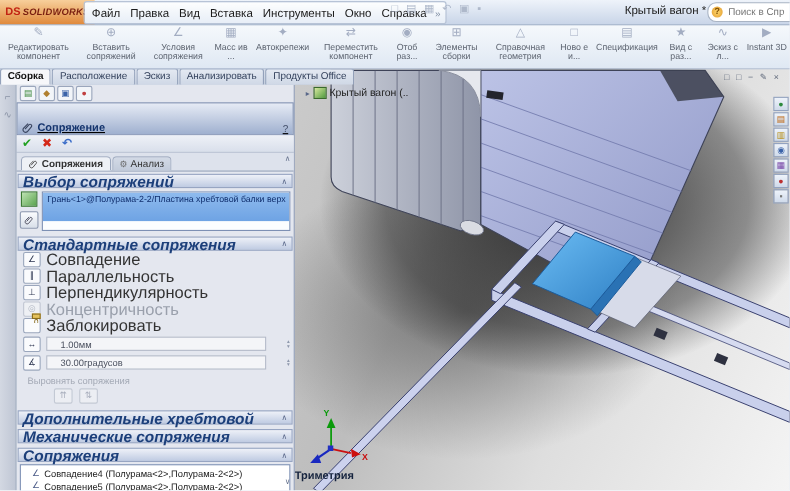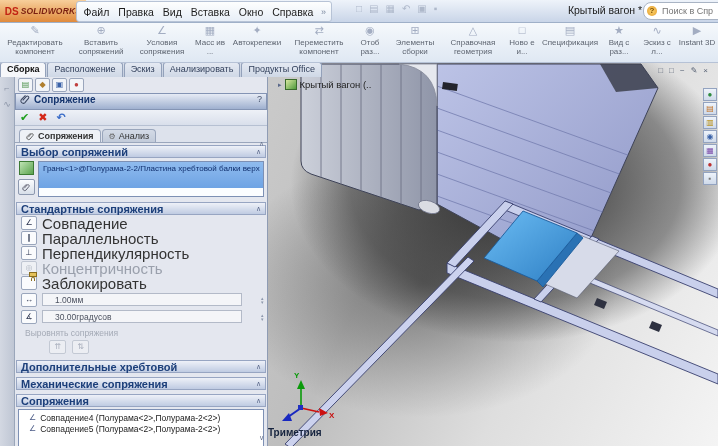--- a/index.html
+++ b/index.html
@@ -46,38 +46,38 @@
   
   .leftstrip{position:absolute;left:0;top:77px;width:14px;height:369px;
     background:linear-gradient(90deg,#d3d8e2,#bfc6d4);border-right:1px solid #9aa6ba;z-index:27;}
   .leftstrip span{display:block;text-align:center;color:#8b94a6;font-size:9px;margin-top:6px;}
   
   .panel{position:absolute;left:15px;top:77px;width:253px;height:369px;background:#e4e7ef;
     border-right:1px solid #8f9cb4;z-index:26;box-sizing:border-box;}
   .fm-tabs{height:14px;display:flex;gap:2px;padding:1px 0 0 3px;}
   .fm-ico{width:13px;height:12px;border:1px solid #9aa6bc;border-radius:2px;background:#f2f5f9;
     font-size:8px;line-height:11px;text-align:center;}
-  .pm-header{height:17px;margin-top:1px;background:linear-gradient(#e6ebf5,#9fb0cf);
-    border:1px solid #8494b4;display:flex;align-items:flex-start;padding:0 4px;box-sizing:border-box;}
+  .pm-header{height:30px;margin-top:1px;background:linear-gradient(#e6ebf5,#9fb0cf);
+    border:1px solid #8494b4;display:flex;align-items:flex-end;padding:0 4px;box-sizing:border-box;text-decoration:underline;}
   .pm-header .pm-title{font-size:10px;font-weight:bold;color:#15356e;flex:1;margin-left:3px;}
   .pm-help{font-size:9px;color:#44506a;}
   .pm-actions{height:15px;display:flex;align-items:center;gap:9px;padding-left:5px;
     background:linear-gradient(#eef1f7,#d9dfeb);border-bottom:1px solid #b6c0d2;}
   .act-ok{color:#1fa01f;font-size:11px;font-weight:bold;}
   .act-cancel{color:#d42818;font-size:11px;font-weight:bold;}
   .act-undo{color:#3a6cc8;font-size:11px;font-weight:bold;}
   .pm-tabs{height:16px;display:flex;align-items:flex-end;padding-left:4px;gap:1px;
     border-bottom:1px solid #9aa6bc;background:#dde2ec;}
   .pmtab{font-size:9px;color:#333;padding:1px 6px;border:1px solid #9aa6bc;border-bottom:0;
     border-radius:4px 4px 0 0;background:linear-gradient(#d3dae6,#c2cbda);display:flex;gap:3px;align-items:center;}
   .pmtab.active{background:#eef1f6;font-weight:bold;}
   .pmtab .ticn{font-size:8px;color:#666;}
   .sect{height:13px;background:linear-gradient(#eef1f8,#bfcbe2);border:1px solid #97a5c2;
     margin:2px 1px 0 1px;display:flex;align-items:center;padding:0 4px;box-sizing:border-box;}
-  .sect b{font-size:11px;color:#1c3f7a;flex:1;}
+  .sect b{font-size:14px;color:#1c3f7a;flex:1;font-style:italic;}
   .sect .chev{font-size:7px;color:#5a6largest;color:#5a688a;}
   .selrow{display:flex;margin:3px 3px 0 3px;gap:3px;}
   .selicons{width:17px;display:flex;flex-direction:column;gap:4px;align-items:center;}
   .face-ico{width:13px;height:12px;background:linear-gradient(135deg,#bfe3b4,#5aa34e);
     border:1px solid #3c7a34;}
   .clip-btn{width:15px;height:14px;border:1px solid #8d99b0;border-radius:2px;
     background:linear-gradient(#fbfcfe,#d8dfe9);display:flex;align-items:center;justify-content:center;}
   .selbox{flex:1;height:34px;background:#fbfdff;border:1px solid #7d90b4;overflow:hidden;}
   .selitem{height:24px;background:linear-gradient(#8fbbee,#6ea3e4);color:#102f6e;font-size:8px;
     line-height:11px;padding:1px 4px;white-space:nowrap;overflow:hidden;}
@@ -243,20 +243,21 @@
   <div class="titlebar">
     <div class="logo">
       <span class="dsmark">DS</span>
       <span class="logotext">SOLIDWORKS</span>
     </div>
     <div class="menubar">
       <span class="menu-item">Файл</span>
       <span class="menu-item">Правка</span>
       <span class="menu-item">Вид</span>
       <span class="menu-item">Вставка</span>
+      <span class="menu-item">Инструменты</span>
       <span class="menu-item">Окно</span>
       <span class="menu-item">Справка</span>
       <span class="menu-pin">»</span>
     </div>
     <div class="qat">
       <span>□</span>
       <span>▤</span>
       <span>▦</span>
       <span>↶</span>
       <span>▣</span>

